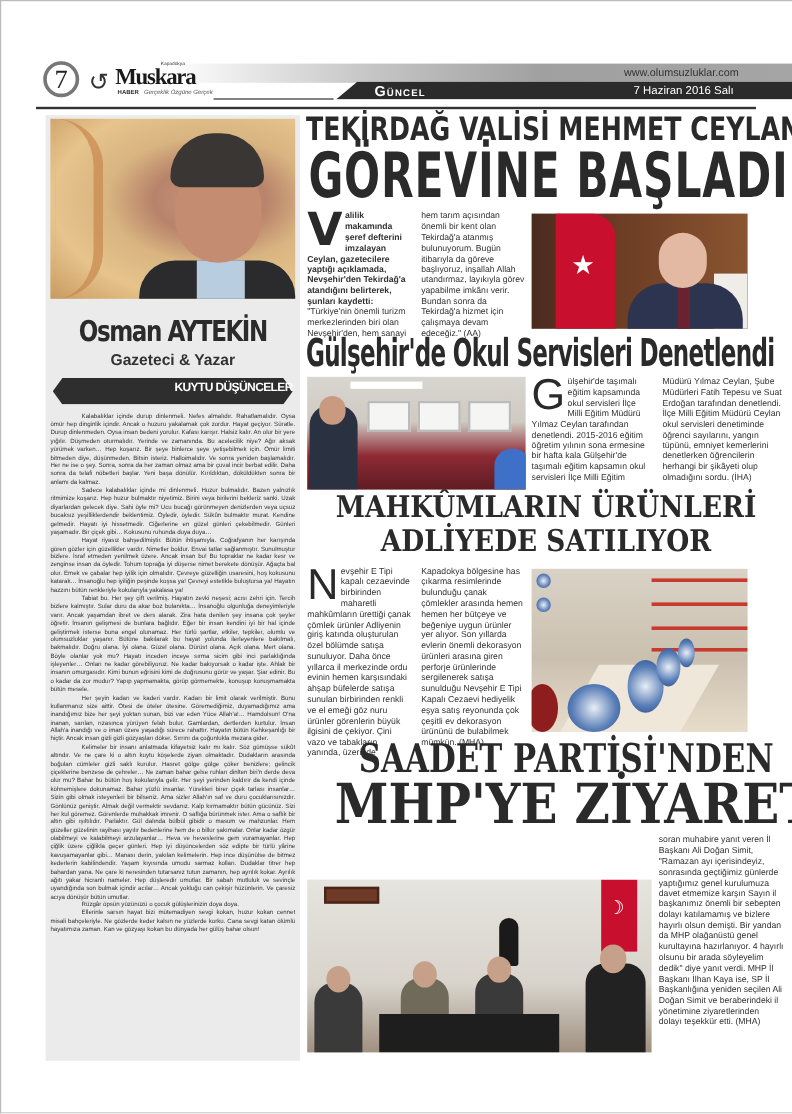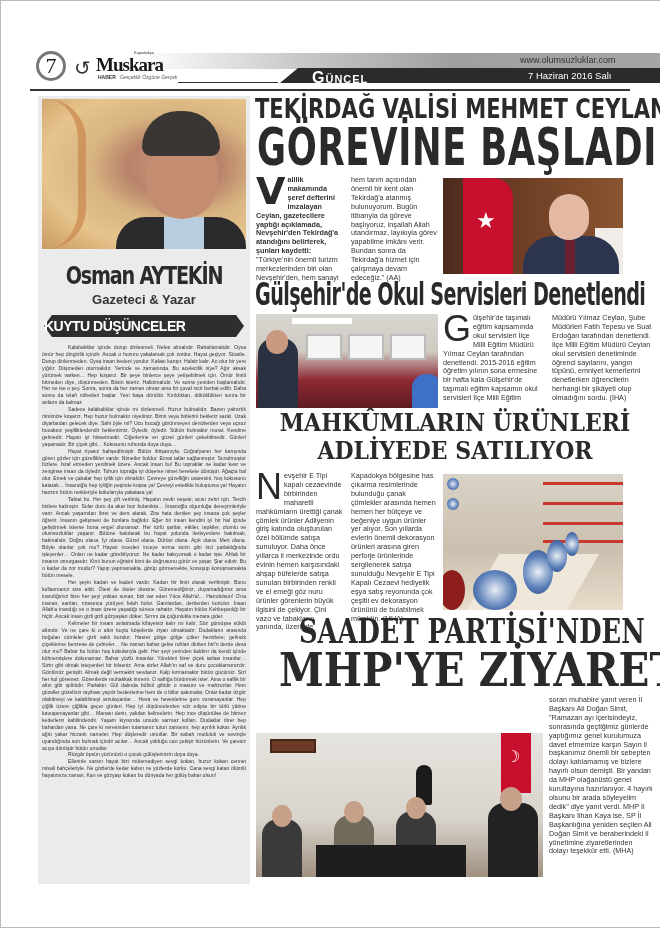--- a/index.html
+++ b/index.html
@@ -11,36 +11,36 @@
 .mast-grad{position:absolute;left:110px;top:3px;width:520px;height:16px;background:linear-gradient(90deg,#fff 0%,#c9c9c9 30%,#a0a0a0 60%,#a5a5a5 100%)}
 .pagenum{position:absolute;left:6px;top:1px;width:30px;height:30px;border-radius:50%;border:3px solid #777;background:#fff;font-family:"Liberation Serif",serif;font-size:22px;line-height:24px;text-align:center;color:#222}
 .logo{position:absolute;left:44px;top:0;height:32px;width:130px}
 .logo-swoosh{position:absolute;left:0;top:6px;font-size:20px;color:#333}
 .logo-name{position:absolute;left:22px;top:4px;font-family:Liberation Serif, serif;font-weight:bold;font-size:19px;letter-spacing:-1px;color:#1a1a1a}
 .logo-sub1{position:absolute;left:60px;top:0;font-size:4px;color:#333}
 .logo-sub2{position:absolute;left:24px;top:24px;font-size:5px;font-weight:bold;color:#333}
 .logo-sub3{position:absolute;left:46px;top:24px;font-size:5px;font-style:italic;color:#555}
 .mast-line{position:absolute;left:148px;top:32px;width:100px;height:1px;background:#333}
 .section-bar{position:absolute;left:250px;top:18px;width:380px;height:15px;background:#2b2b2b;clip-path:polygon(18px 0,100% 0,100% 100%,0 100%)}
-.section-label{position:absolute;left:282px;top:19px;color:#fff;font-size:16px;font-weight:bold;letter-spacing:1px;font-variant:small-caps}
+.section-label{position:absolute;left:282px;top:19px;color:#fff;font-size:12px;font-weight:bold;letter-spacing:1px;font-variant:small-caps}
 .site-url{position:absolute;left:490px;top:5px;font-size:9px;color:#333}
 .date{position:absolute;left:498px;top:20px;font-size:9.5px;color:#fff}
 .mast-rule{position:absolute;left:30px;top:89px;width:600px;height:2px;background:#333}
 
 .col-left{position:absolute;left:38px;top:96px;width:212px;height:788px;background:#ebebeb}
 .photo-osman{position:absolute;left:42px;top:99px;width:204px;height:150px;background:radial-gradient(ellipse at 65% 45%,#c9967a 0%,#b8836b 25%,#d8b480 45%,#e6c48c 70%,#c89a60 100%)}
 .photo-osman .hair{position:absolute;left:100px;top:12px;width:78px;height:45px;border-radius:40px 40px 10px 10px;background:#3a3633}
 .photo-osman .face{position:absolute;left:104px;top:40px;width:72px;height:80px;border-radius:36px 36px 40px 40px;background:#c48d72}
 .photo-osman .coat{position:absolute;left:74px;top:118px;width:130px;height:32px;border-radius:30px 30px 0 0;background:#2b2a2c}
 .photo-osman .shirt{position:absolute;left:122px;top:118px;width:40px;height:32px;background:#b8cde0}
 .photo-osman .frame-arc{position:absolute;left:4px;top:0;width:40px;height:150px;border-right:8px solid #c9884e;border-radius:0 60px 60px 0;opacity:.7}
 .author-name{position:absolute;left:38px;top:262px;width:212px;text-align:center;font-family:"DejaVu Sans",sans-serif;font-weight:bold;font-size:24px;letter-spacing:-1.5px;color:#2b2b2b;transform:scaleX(.8)}
 .author-role{position:absolute;left:38px;top:292px;width:212px;text-align:center;font-weight:bold;font-size:13px;color:#333}
 .col-banner{position:absolute;left:44px;top:315px;width:200px;height:22px;background:#2e2e2e;clip-path:polygon(8px 0,calc(100% - 8px) 0,100% 50%,calc(100% - 8px) 100%,8px 100%,0 50%)}
-.col-banner-text{position:absolute;left:44px;top:318px;width:200px;text-align:left;color:#fff;font-weight:bold;font-size:14px;letter-spacing:-.5px}
+.col-banner-text{position:absolute;left:44px;top:318px;width:200px;text-align:right;color:#fff;font-weight:bold;font-size:10px;letter-spacing:-.5px}
 .col-text{position:absolute;left:42px;top:344px;width:204px;font-size:5.1px;line-height:6.9px;text-align:justify;color:#333}
 .col-text p{text-indent:26px}
 
 .h1a{position:absolute;left:255px;top:94px;width:398px;font-family:"DejaVu Sans",sans-serif;font-weight:bold;font-size:27px;line-height:30px;color:#2a2a2a;white-space:nowrap;transform:scaleX(.78);transform-origin:left}
 .h1b{position:absolute;left:257px;top:120px;width:398px;font-family:"DejaVu Sans",sans-serif;font-weight:bold;font-size:52px;line-height:54px;color:#2a2a2a;white-space:nowrap;transform:scaleX(.68);transform-origin:left;letter-spacing:1px}
 .dropcap{float:left;font-family:"DejaVu Sans",sans-serif;font-weight:bold;font-size:38px;line-height:30px;margin-right:2px;color:#2a2a2a}
 .lead{font-weight:bold}
 .art1-text{position:absolute;left:256px;top:176px;width:182px;column-count:2;column-gap:8px;font-size:7.2px;line-height:8.9px;color:#333}
 .photo-vali{position:absolute;left:443px;top:178px;width:180px;height:96px;background:linear-gradient(90deg,#4a2a1e 0%,#6c3c24 40%,#8a5530 100%);overflow:hidden}
 .photo-vali .flag{position:absolute;left:20px;top:0;width:50px;height:96px;background:#c8102e;border-radius:0 20px 0 0}

